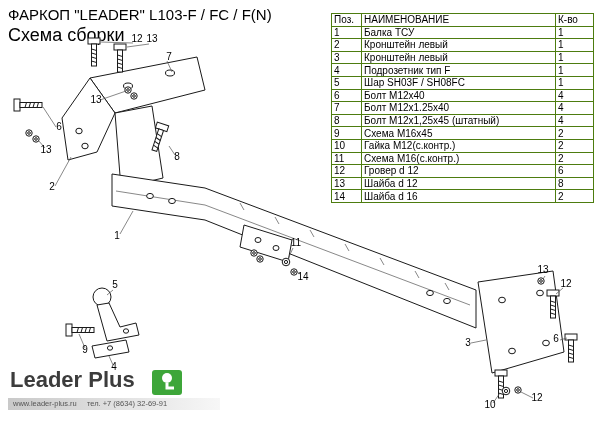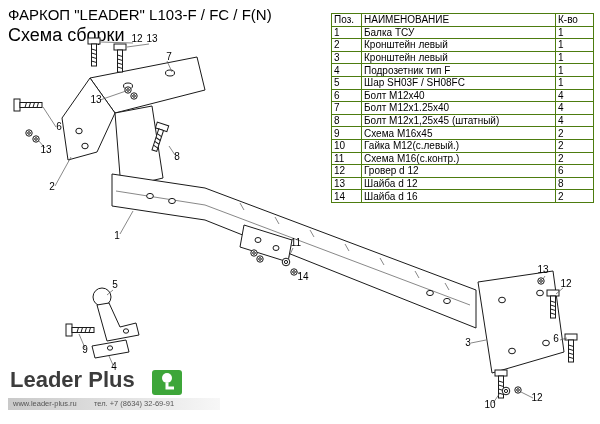--- a/index.html
+++ b/index.html
@@ -24,21 +24,21 @@
   text.callout { font-size:10px; fill:#000; stroke:none; font-family:"Liberation Sans", sans-serif; }
 
   .footer-brand { position:absolute; left:10px; top:367px; font-size:22px; font-weight:bold;
                   color:#3c3c3c; white-space:nowrap; }
   .logo-box { position:absolute; left:152px; top:370px; width:30px; height:25px;
               background:#3da639; border-radius:3px; }
   .contact-bar { position:absolute; left:8px; top:398px; width:212px; height:12px;
                  background:linear-gradient(to right,#c9c9c9,#f7f7f7);
                  font-size:7.5px; color:#555; line-height:12px; padding-left:5px;
                  white-space:nowrap; }
-  .contact-bar span { margin-right:15px; }
+  .contact-bar span { margin-right:8px; }
 </style>
 </head>
 <body>
 
 <div class="page">
 
   <div class="title">ФАРКОП "LEADER" L103-F / FC / F(N)</div>
   <div class="subtitle">Схема сборки</div>
 
   <table class="parts">
@@ -90,21 +90,21 @@
           <td>Болт М12х1,25х45 (штатный)</td>
           <td>4</td>
         </tr>
       <tr>
           <td>9</td>
           <td>Схема М16х45</td>
           <td>2</td>
         </tr>
       <tr>
           <td>10</td>
-          <td>Гайка М12(с.левый.)</td>
+          <td>Гайка М12(с.контр.)</td>
           <td>2</td>
         </tr>
       <tr>
           <td>11</td>
           <td>Схема М16(с.контр.)</td>
           <td>2</td>
         </tr>
       <tr>
           <td>12</td>
           <td>Гровер d 12</td>

